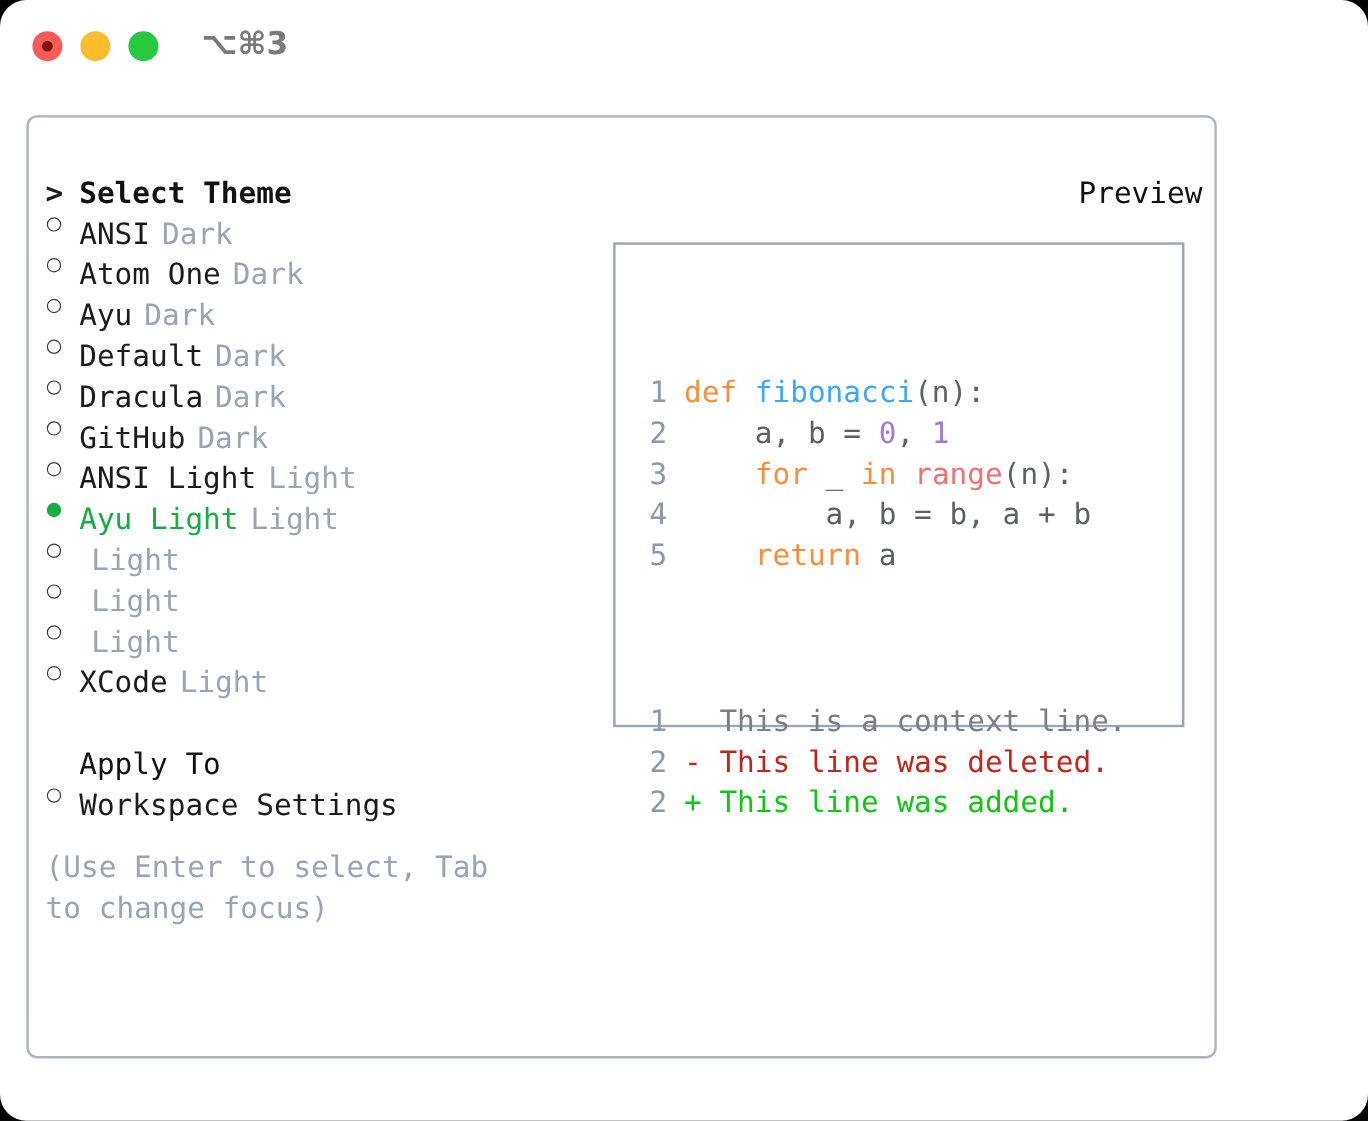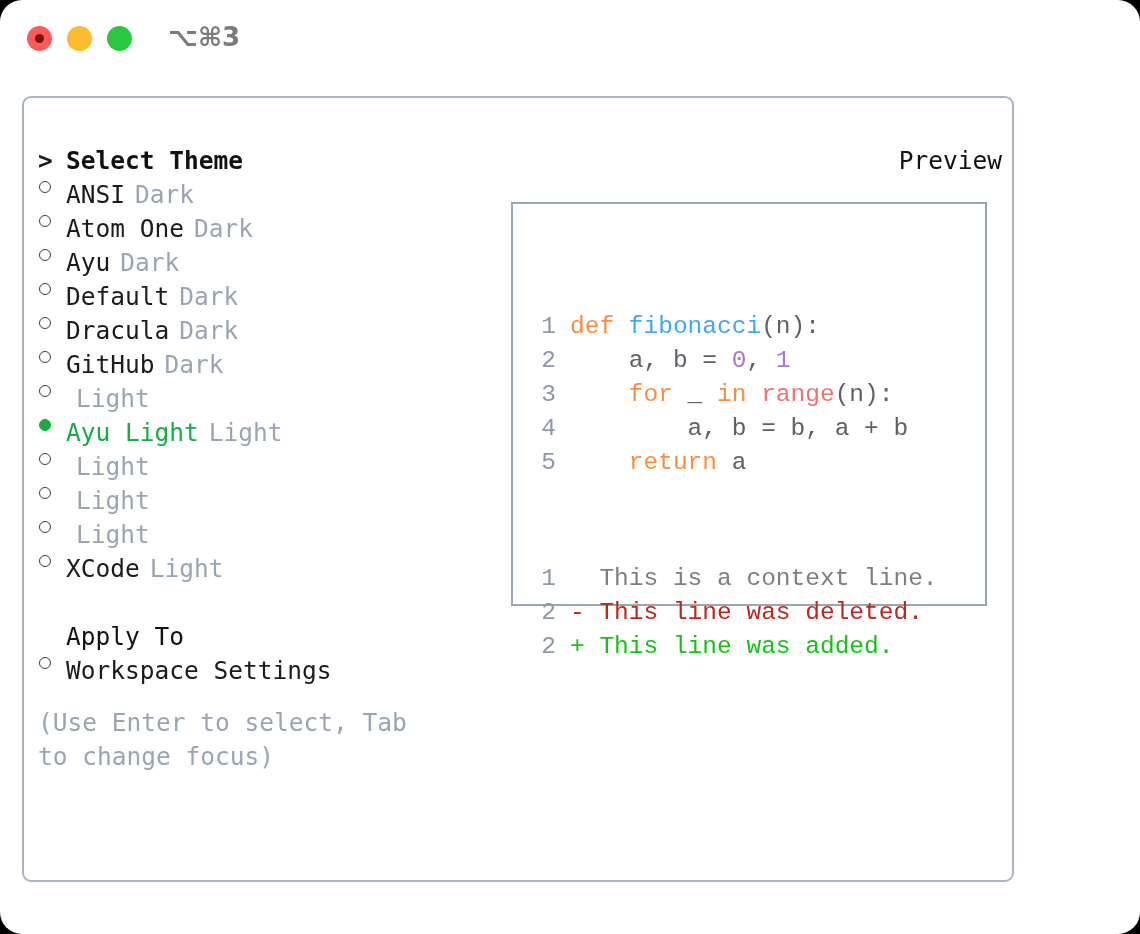--- a/index.html
+++ b/index.html
@@ -201,38 +201,38 @@
 
   .code {
     position: absolute;
     left: 17px;
     top: 38px;
     font-size: 24.5px;
     line-height: 34px;
     white-space: pre;
   }
 
-  .cl { display: block; height: 34px; white-space: pre; font-family: Liberation Mono, monospace; }
+  .cl { display: block; height: 34px; white-space: pre; }
 
   .ln {
     display: inline-block;
     width: 26px;
     text-align: right;
     color: #8d99a8;
     margin-right: 14px;
   }
 
   .kw   { color: #fa8d3e; }
   .fn   { color: #3ca9f5; }
   .num  { color: #a37acc; }
   .call { color: #f07171; }
   .plain{ color: #5c6166; }
   .punct{ color: #5c6166; }
 
-  .diff-block { margin-top: 14px; display: block; }
+  .diff-block { margin-top: 36px; display: block; }
   .ctx { color: #7d7d85; }
   .del { color: #c0261b; }
   .add { color: #14c414; }
 </style>
 </head>
 <body>
 
 <div class="window">
 
   <div class="titlebar">
@@ -252,21 +252,21 @@
           <span class="sec-label">Select Theme</span>
         </div>
 
         <div id="theme-list">
             <div class="row"><span class="bullet-dot"></span><span class="item-name">ANSI</span><span class="item-variant">Dark</span></div>
             <div class="row"><span class="bullet-dot"></span><span class="item-name">Atom One</span><span class="item-variant">Dark</span></div>
             <div class="row"><span class="bullet-dot"></span><span class="item-name">Ayu</span><span class="item-variant">Dark</span></div>
             <div class="row"><span class="bullet-dot"></span><span class="item-name">Default</span><span class="item-variant">Dark</span></div>
             <div class="row"><span class="bullet-dot"></span><span class="item-name">Dracula</span><span class="item-variant">Dark</span></div>
             <div class="row"><span class="bullet-dot"></span><span class="item-name">GitHub</span><span class="item-variant">Dark</span></div>
-            <div class="row"><span class="bullet-dot"></span><span class="item-variant">Light</span></div>
+            <div class="row"><span class="bullet-dot"></span><span class="item-name">ANSI Light</span><span class="item-variant">Light</span></div>
             <div class="row selected"><span class="bullet-dot"></span><span class="item-name">Ayu Light</span><span class="item-variant">Light</span></div>
             <div class="row"><span class="bullet-dot"></span><span class="item-variant">Light</span></div>
             <div class="row"><span class="bullet-dot"></span><span class="item-variant">Light</span></div>
             <div class="row"><span class="bullet-dot"></span><span class="item-variant">Light</span></div>
             <div class="row"><span class="bullet-dot"></span><span class="item-name">XCode</span><span class="item-variant">Light</span></div>
           </div>
 
         <div class="spacer-sm"></div>
 
         <div class="section-head">

